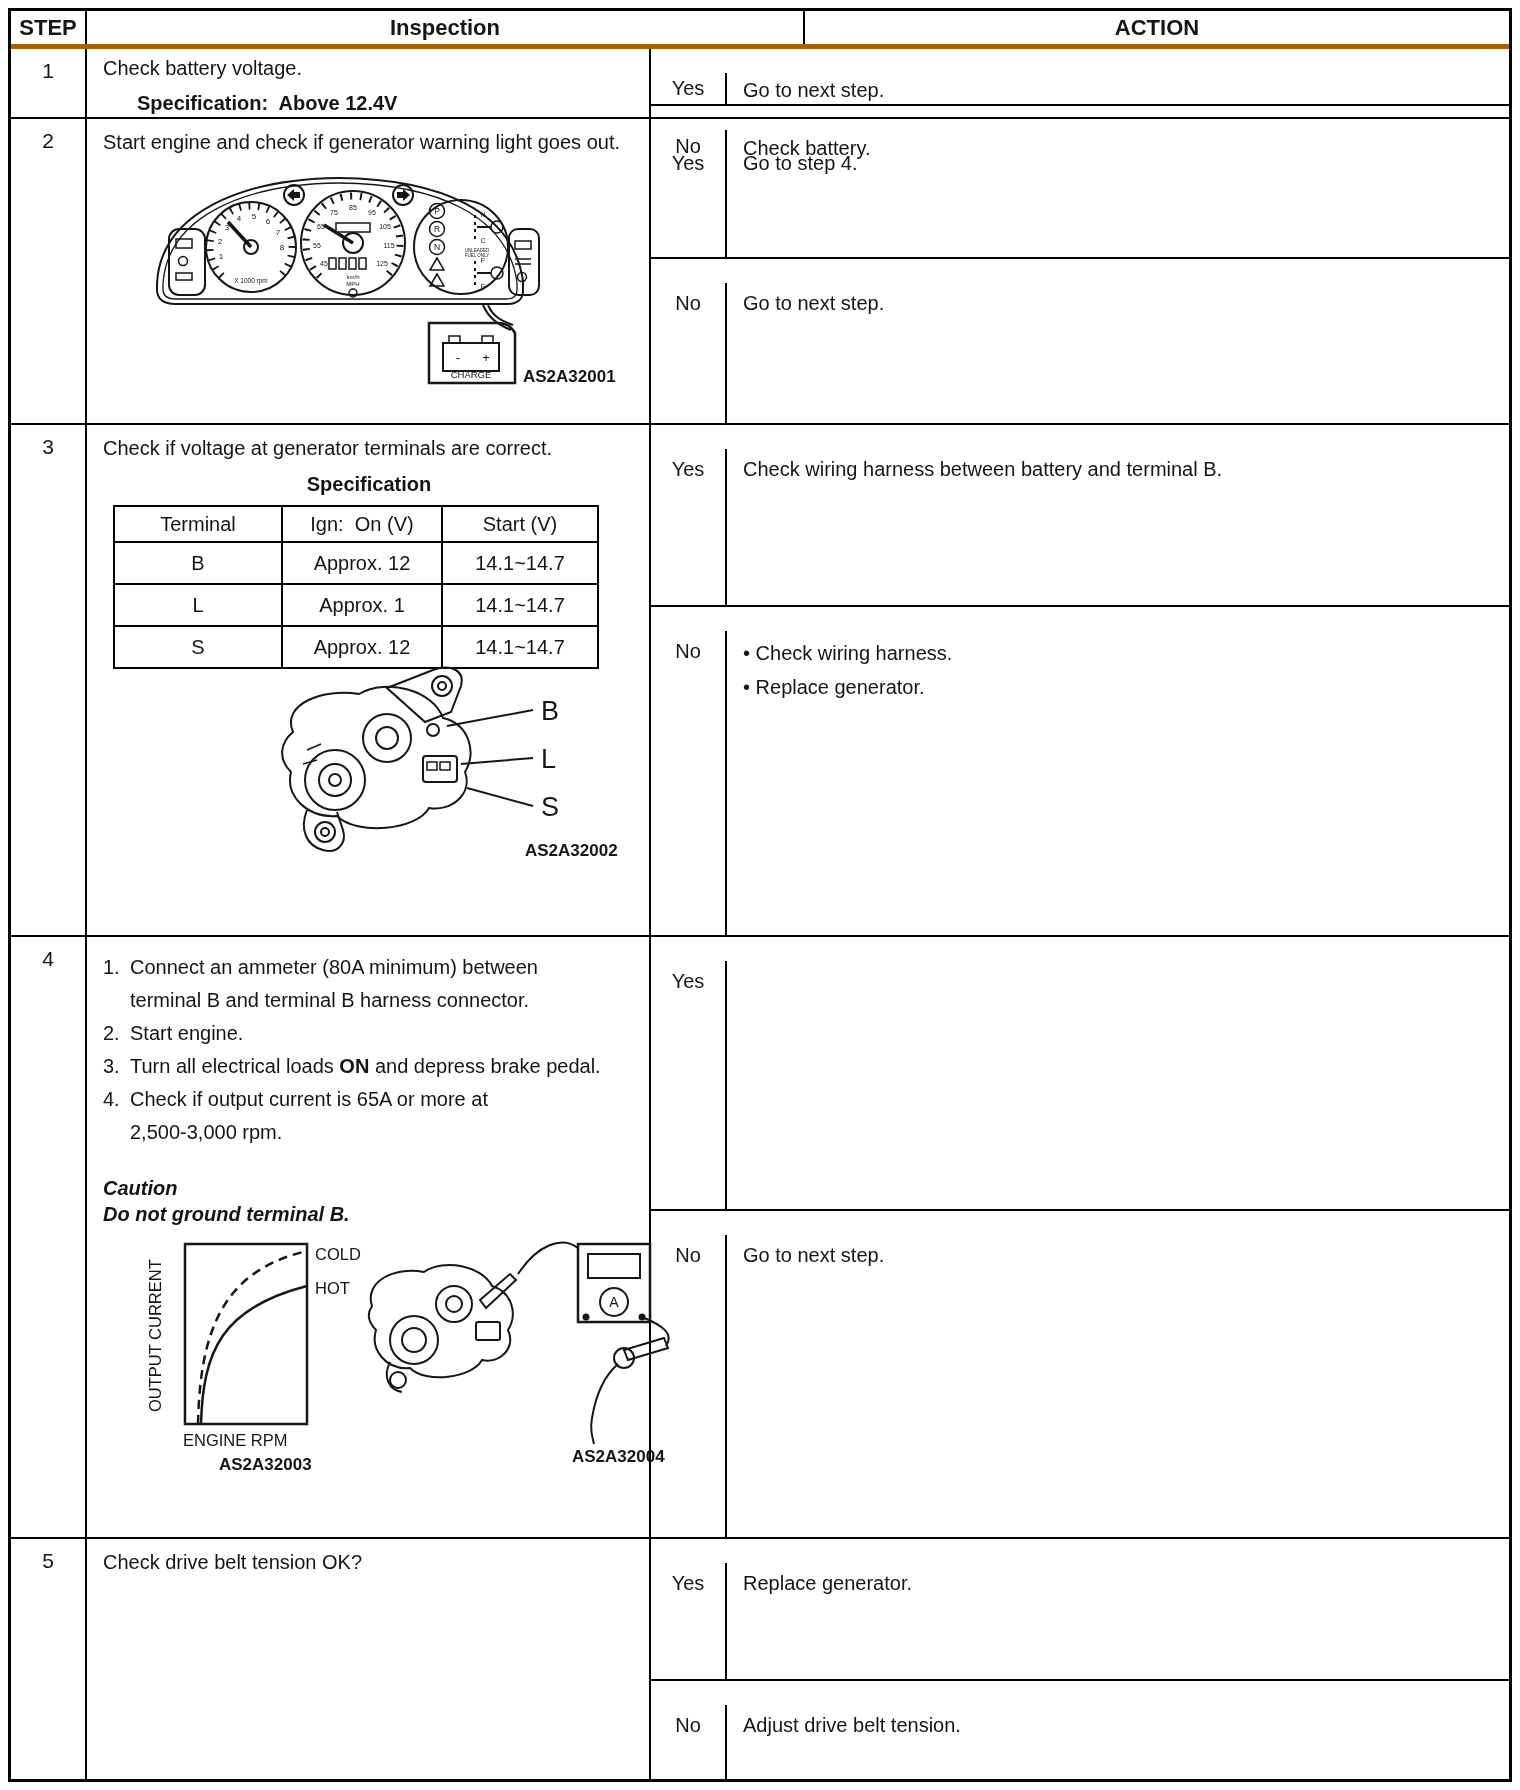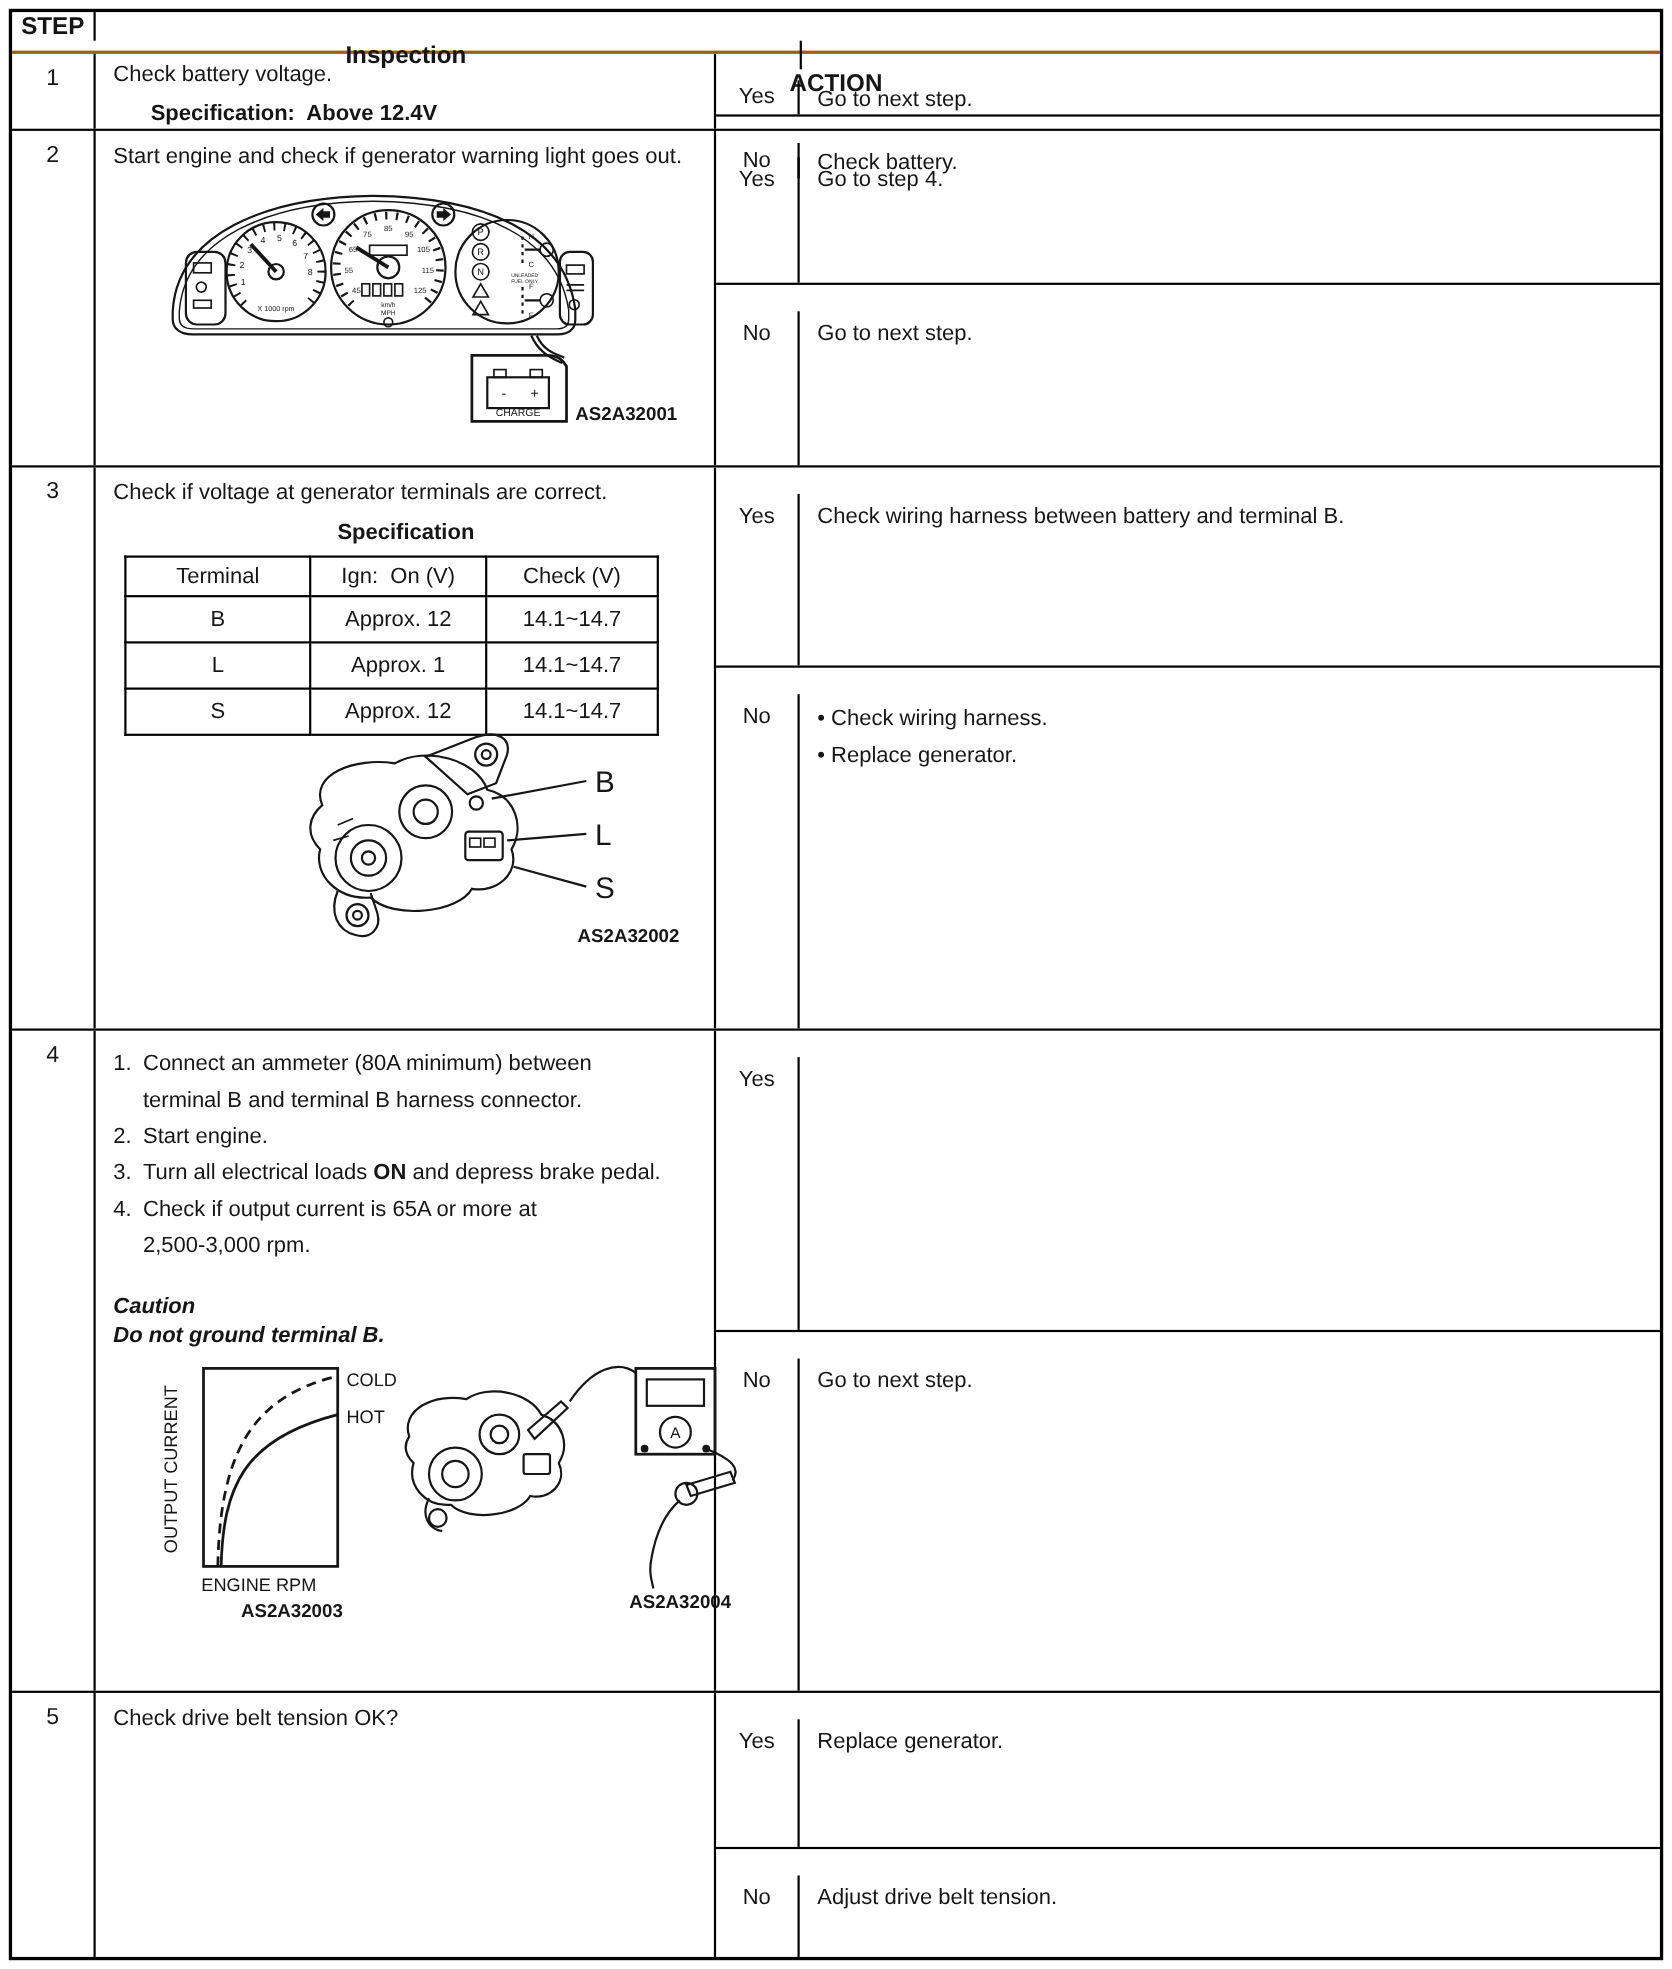--- a/index.html
+++ b/index.html
@@ -3,21 +3,21 @@
 <meta charset="utf-8">
 <style>
   * { margin:0; padding:0; box-sizing:border-box; }
   html,body { width:1520px; height:1790px; background:#ffffff; }
   body { font-family:"Liberation Sans", sans-serif; color:#151515; position:relative; }
 
   .tbl { position:absolute; left:8px; top:8px; width:1504px; height:1774px;
          border:3px solid #000; display:flex; flex-direction:column; background:#fff; }
 
   
-  .hrow { display:flex; height:38px; border-bottom:3px solid #a16207;flex-direction:column; }
+  .hrow { display:flex; height:38px; border-bottom:5px solid #a16207; }
   .hstep { width:76px; border-right:2px solid #000; display:flex; align-items:center; justify-content:center;
            font-size:22px; font-weight:bold; }
   .hinsp { width:718px; border-right:2px solid #000; display:flex; align-items:center; justify-content:center;
            font-size:22px; font-weight:bold; }
   .hact  { flex:1; display:flex; align-items:center; justify-content:center; font-size:22px; font-weight:bold; }
 
   
   .brow { display:flex; border-bottom:2px solid #000; }
   .brow.last { border-bottom:none; }
   .cstep { width:76px; border-right:2px solid #000; text-align:center; padding-top:10px; font-size:21px; }
@@ -221,21 +221,21 @@
     <div class="cstep">3</div>
     <div class="cinsp">
       <div>Check if voltage at generator terminals are correct.</div>
       <div class="spec-head">Specification</div>
 
       <table class="spec">
         <tbody>
             <tr class="h">
           <td class="c1">Terminal</td>
           <td class="c2">Ign:  On (V)</td>
-          <td class="c3">Check (V)</td>
+          <td class="c3">Start (V)</td>
         </tr>
         <tr class="d">
           <td>B</td>
           <td>Approx. 12</td>
           <td>14.1~14.7</td>
         </tr>
         <tr class="d">
           <td>L</td>
           <td>Approx. 1</td>
           <td>14.1~14.7</td>

